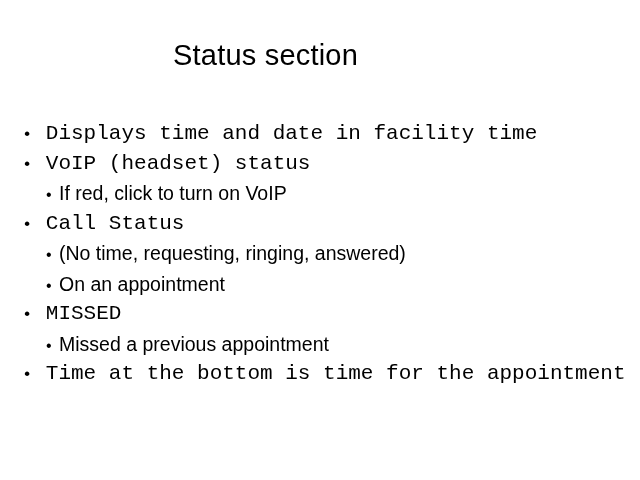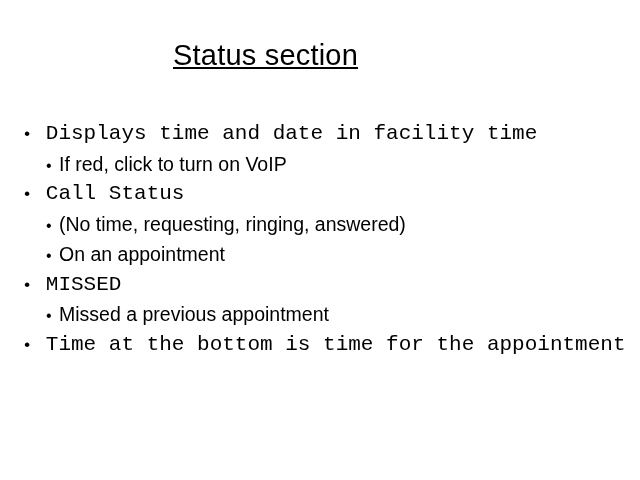--- a/index.html
+++ b/index.html
@@ -23,21 +23,20 @@
   .slide-title {
     position: absolute;
     top: 38px;
     left: 0;
     width: 531px;
     text-align: center;
     font-size: 29px;
     font-weight: normal;
     line-height: 34px;
     letter-spacing: 0.2px;
-    text-decoration: underline;
   }
   .body-list {
     position: absolute;
     top: 120px;
     left: 22px;
     width: 600px;
   }
   .bullet-line {
     display: block;
     white-space: nowrap;
@@ -75,20 +74,24 @@
 
   <div class="slide-title">Status section</div>
 
   <div class="body-list">
 
     <div class="bullet-line lvl1">
       <span class="bullet-mark">•</span>
       <span class="bullet-text">Displays time and date in facility time</span>
     </div>
 
+    <div class="bullet-line lvl1">
+      <span class="bullet-mark">•</span>
+      <span class="bullet-text">VoIP (headset) status</span>
+    </div>
 
     <div class="bullet-line lvl2">
       <span class="bullet-mark">•</span>
       <span class="bullet-text">If red, click to turn on VoIP</span>
     </div>
 
     <div class="bullet-line lvl1">
       <span class="bullet-mark">•</span>
       <span class="bullet-text">Call Status</span>
     </div>

